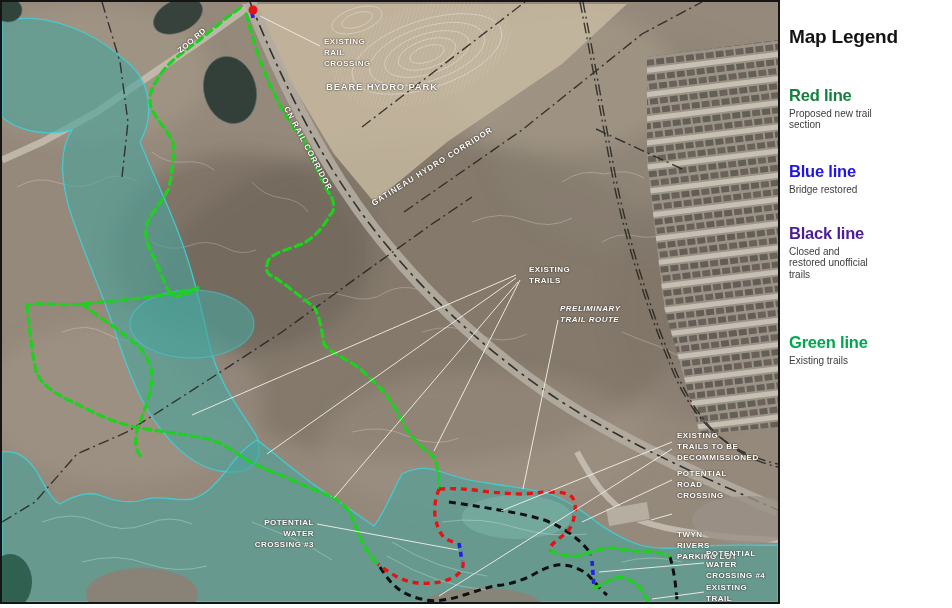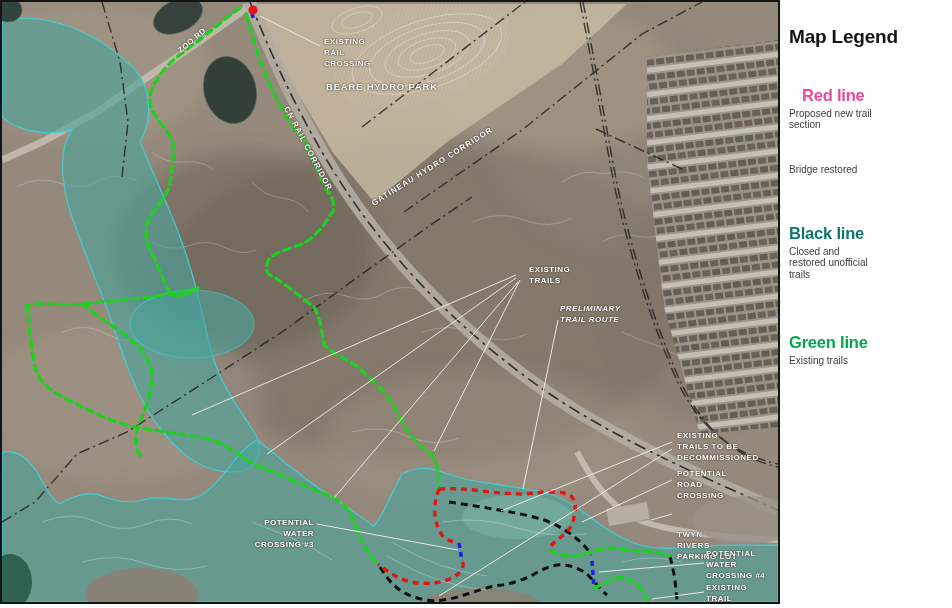--- a/index.html
+++ b/index.html
@@ -225,29 +225,30 @@
 WATER
 CROSSING #4</div>
     <div class="mlabel" style="left:704px;top:581px;">EXISTING
 TRAIL</div>
   </div>
 
   <aside class="legend">
     <h2 class="legend-title" style="margin:0;">Map Legend</h2>
 
     <div class="lentry e0">
-      <div class="name" style="color: #ec4899; margin-left: 13px;">Red line</div>
+      <div class="name" style="color: #15803d;">Red line</div>
       <div class="desc">Proposed new trail
 section</div>
     </div>
     <div class="lentry e1">
+      <div class="name" style="color: rgb(32, 21, 230);">Blue line</div>
       <div class="desc">Bridge restored</div>
     </div>
     <div class="lentry e2">
-      <div class="name" style="color: #0f766e;">Black line</div>
+      <div class="name" style="color: #4c1d95;">Black line</div>
       <div class="desc">Closed and
 restored unofficial
 trails</div>
     </div>
     <div class="lentry e3">
       <div class="name" style="color: rgb(0, 168, 77);">Green line</div>
       <div class="desc">Existing trails</div>
     </div>
   </aside>
 </div>

